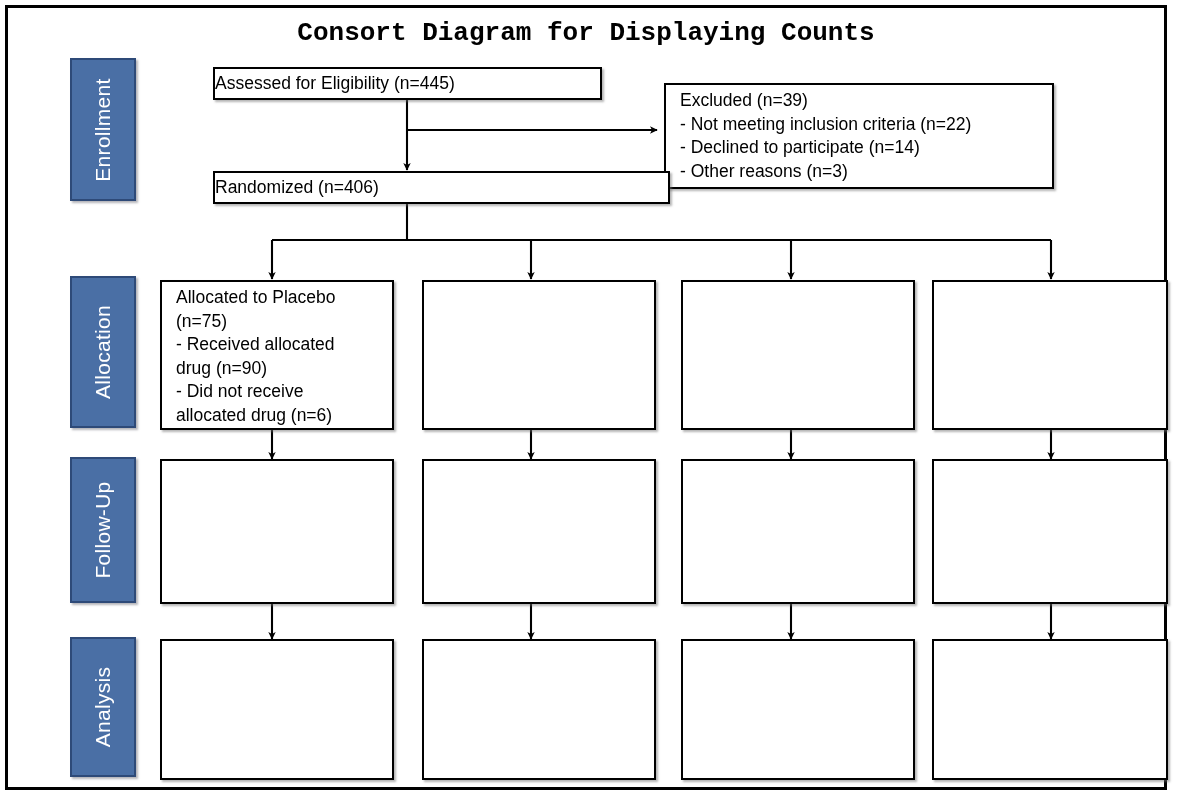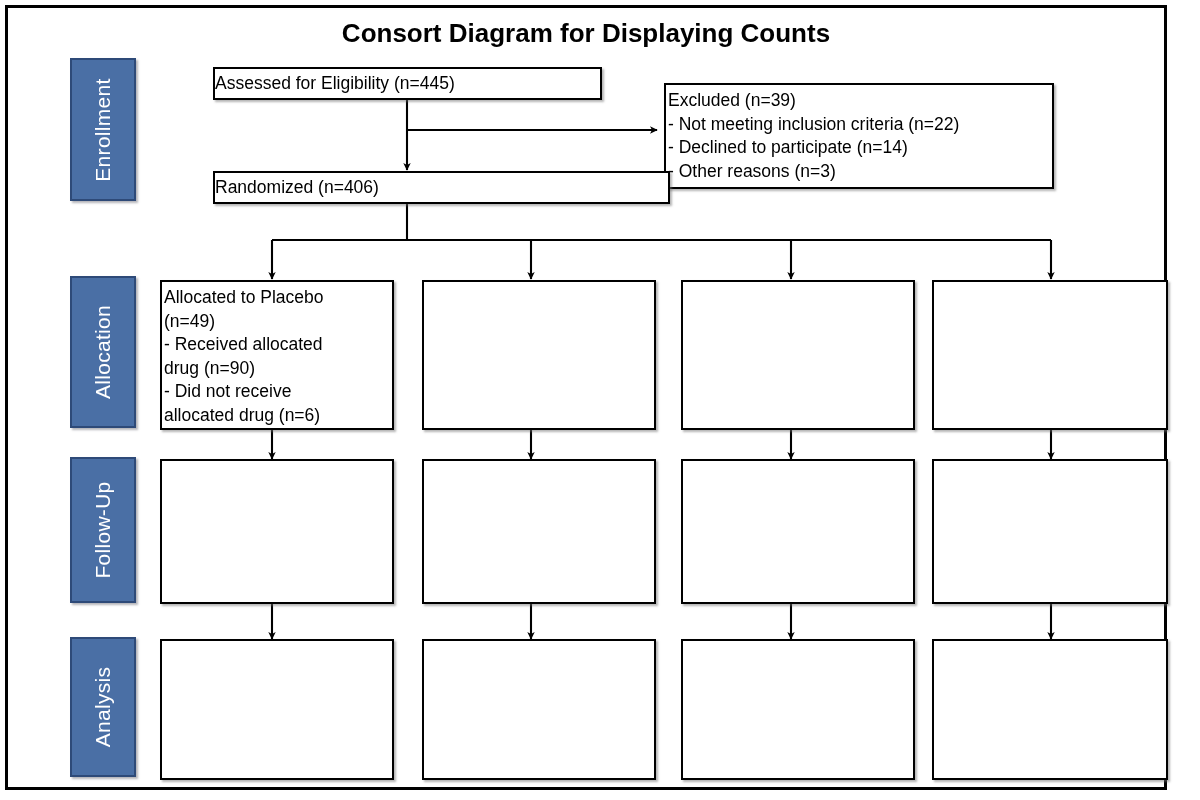--- a/index.html
+++ b/index.html
@@ -32,21 +32,21 @@
   #diagram-title {
     position: absolute;
     left: 0px;
     top: 18px;
     width: 1172px;
     text-align: center;
     font-size: 26px;
     font-weight: bold;
     color: #000000;
     letter-spacing: 0px;
-    font-family: Liberation Sans, sans-serif;
+    font-family: Liberation Mono, monospace;
   }
   
   .stage-chip {
     position: absolute;
     background: #4A6FA5;
     border: 2px solid #2E4A78;
     box-sizing: border-box;
     box-shadow: 2px 2px 2px rgba(120,120,130,0.55);
   }
   .stage-chip-label {
@@ -64,21 +64,21 @@
   
   .flow-box {
     position: absolute;
     background: #ffffff;
     border: 2px solid #000000;
     box-sizing: border-box;
     box-shadow: 2px 2px 2px rgba(110,110,110,0.5);
   }
   .flow-box-text {
     position: absolute;
-    left: 2px;
+    left: 14px;
     right: 4px;
     top: 4px;
     font-size: 17.5px;
     line-height: 23.5px;
     color: #000000;
     font-family: "Liberation Sans", sans-serif;
     white-space: pre-line;
   }
   .flow-box-text.centered {
     left: 0;
@@ -164,21 +164,21 @@
 - Declined to participate (n=14)
 - Other reasons (n=3)</div>
   </div>
 
   <div class="flow-box" style="left:213px; top:171px; width:457px; height:33px;">
     <div class="flow-box-text centered">Randomized (n=406)</div>
   </div>
 
   <div class="flow-box" style="left:160px; top:280px; width:234px; height:150px;">
     <div class="flow-box-text">Allocated to Placebo
- (n=49)
+ (n=75)
 - Received allocated
   drug (n=90)
 - Did not receive
   allocated drug (n=6)</div>
   </div>
 
   <div class="flow-box" style="left:422px; top:280px; width:234px; height:150px;">
     <div class="flow-box-text"></div>
   </div>
 

